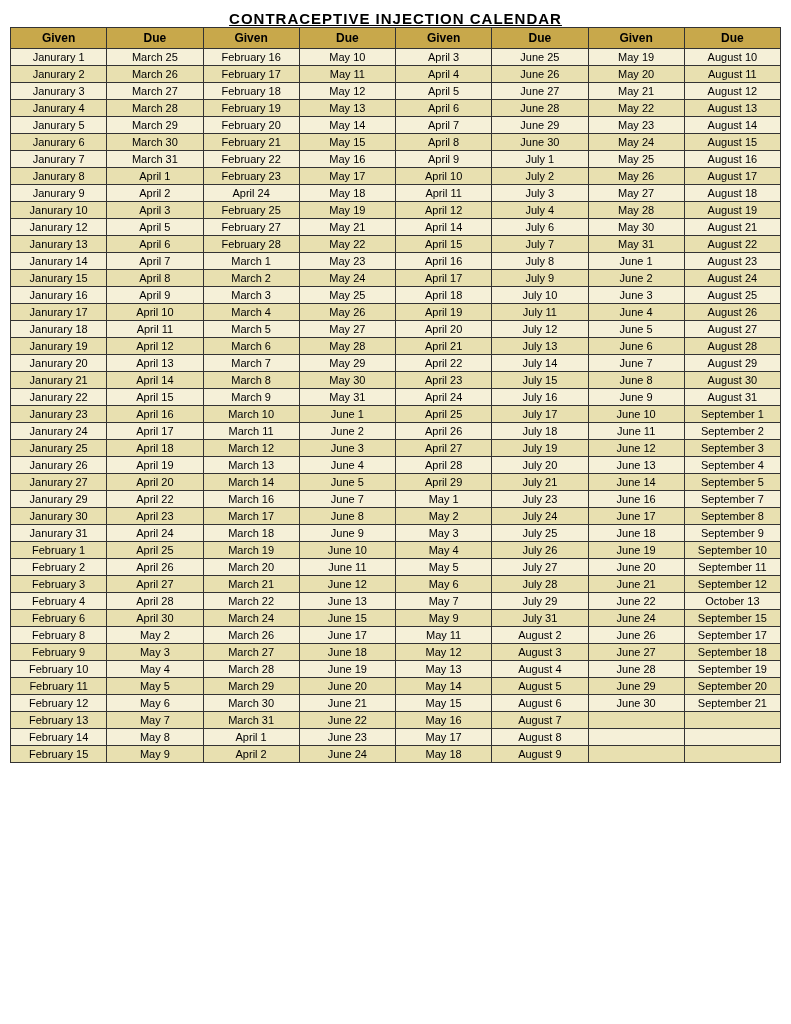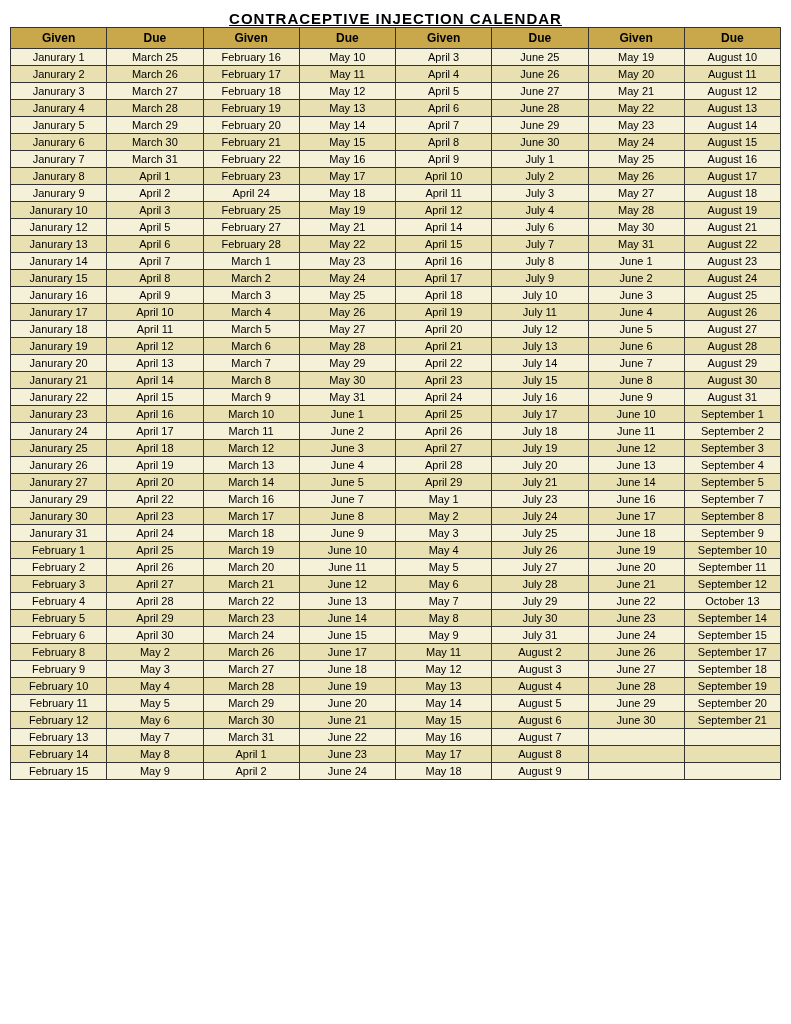--- a/index.html
+++ b/index.html
@@ -390,30 +390,20 @@
         <td>February 4</td>
         <td>April 28</td>
         <td>March 22</td>
         <td>June 13</td>
         <td>May 7</td>
         <td>July 29</td>
         <td>June 22</td>
         <td>October 13</td>
       </tr>
       <tr>
-        <td>February 5</td>
-        <td>April 29</td>
-        <td>March 23</td>
-        <td>June 14</td>
-        <td>May 8</td>
-        <td>July 30</td>
-        <td>June 23</td>
-        <td>September 14</td>
-      </tr>
-      <tr>
         <td>February 6</td>
         <td>April 30</td>
         <td>March 24</td>
         <td>June 15</td>
         <td>May 9</td>
         <td>July 31</td>
         <td>June 24</td>
         <td>September 15</td>
       </tr>
       <tr>

